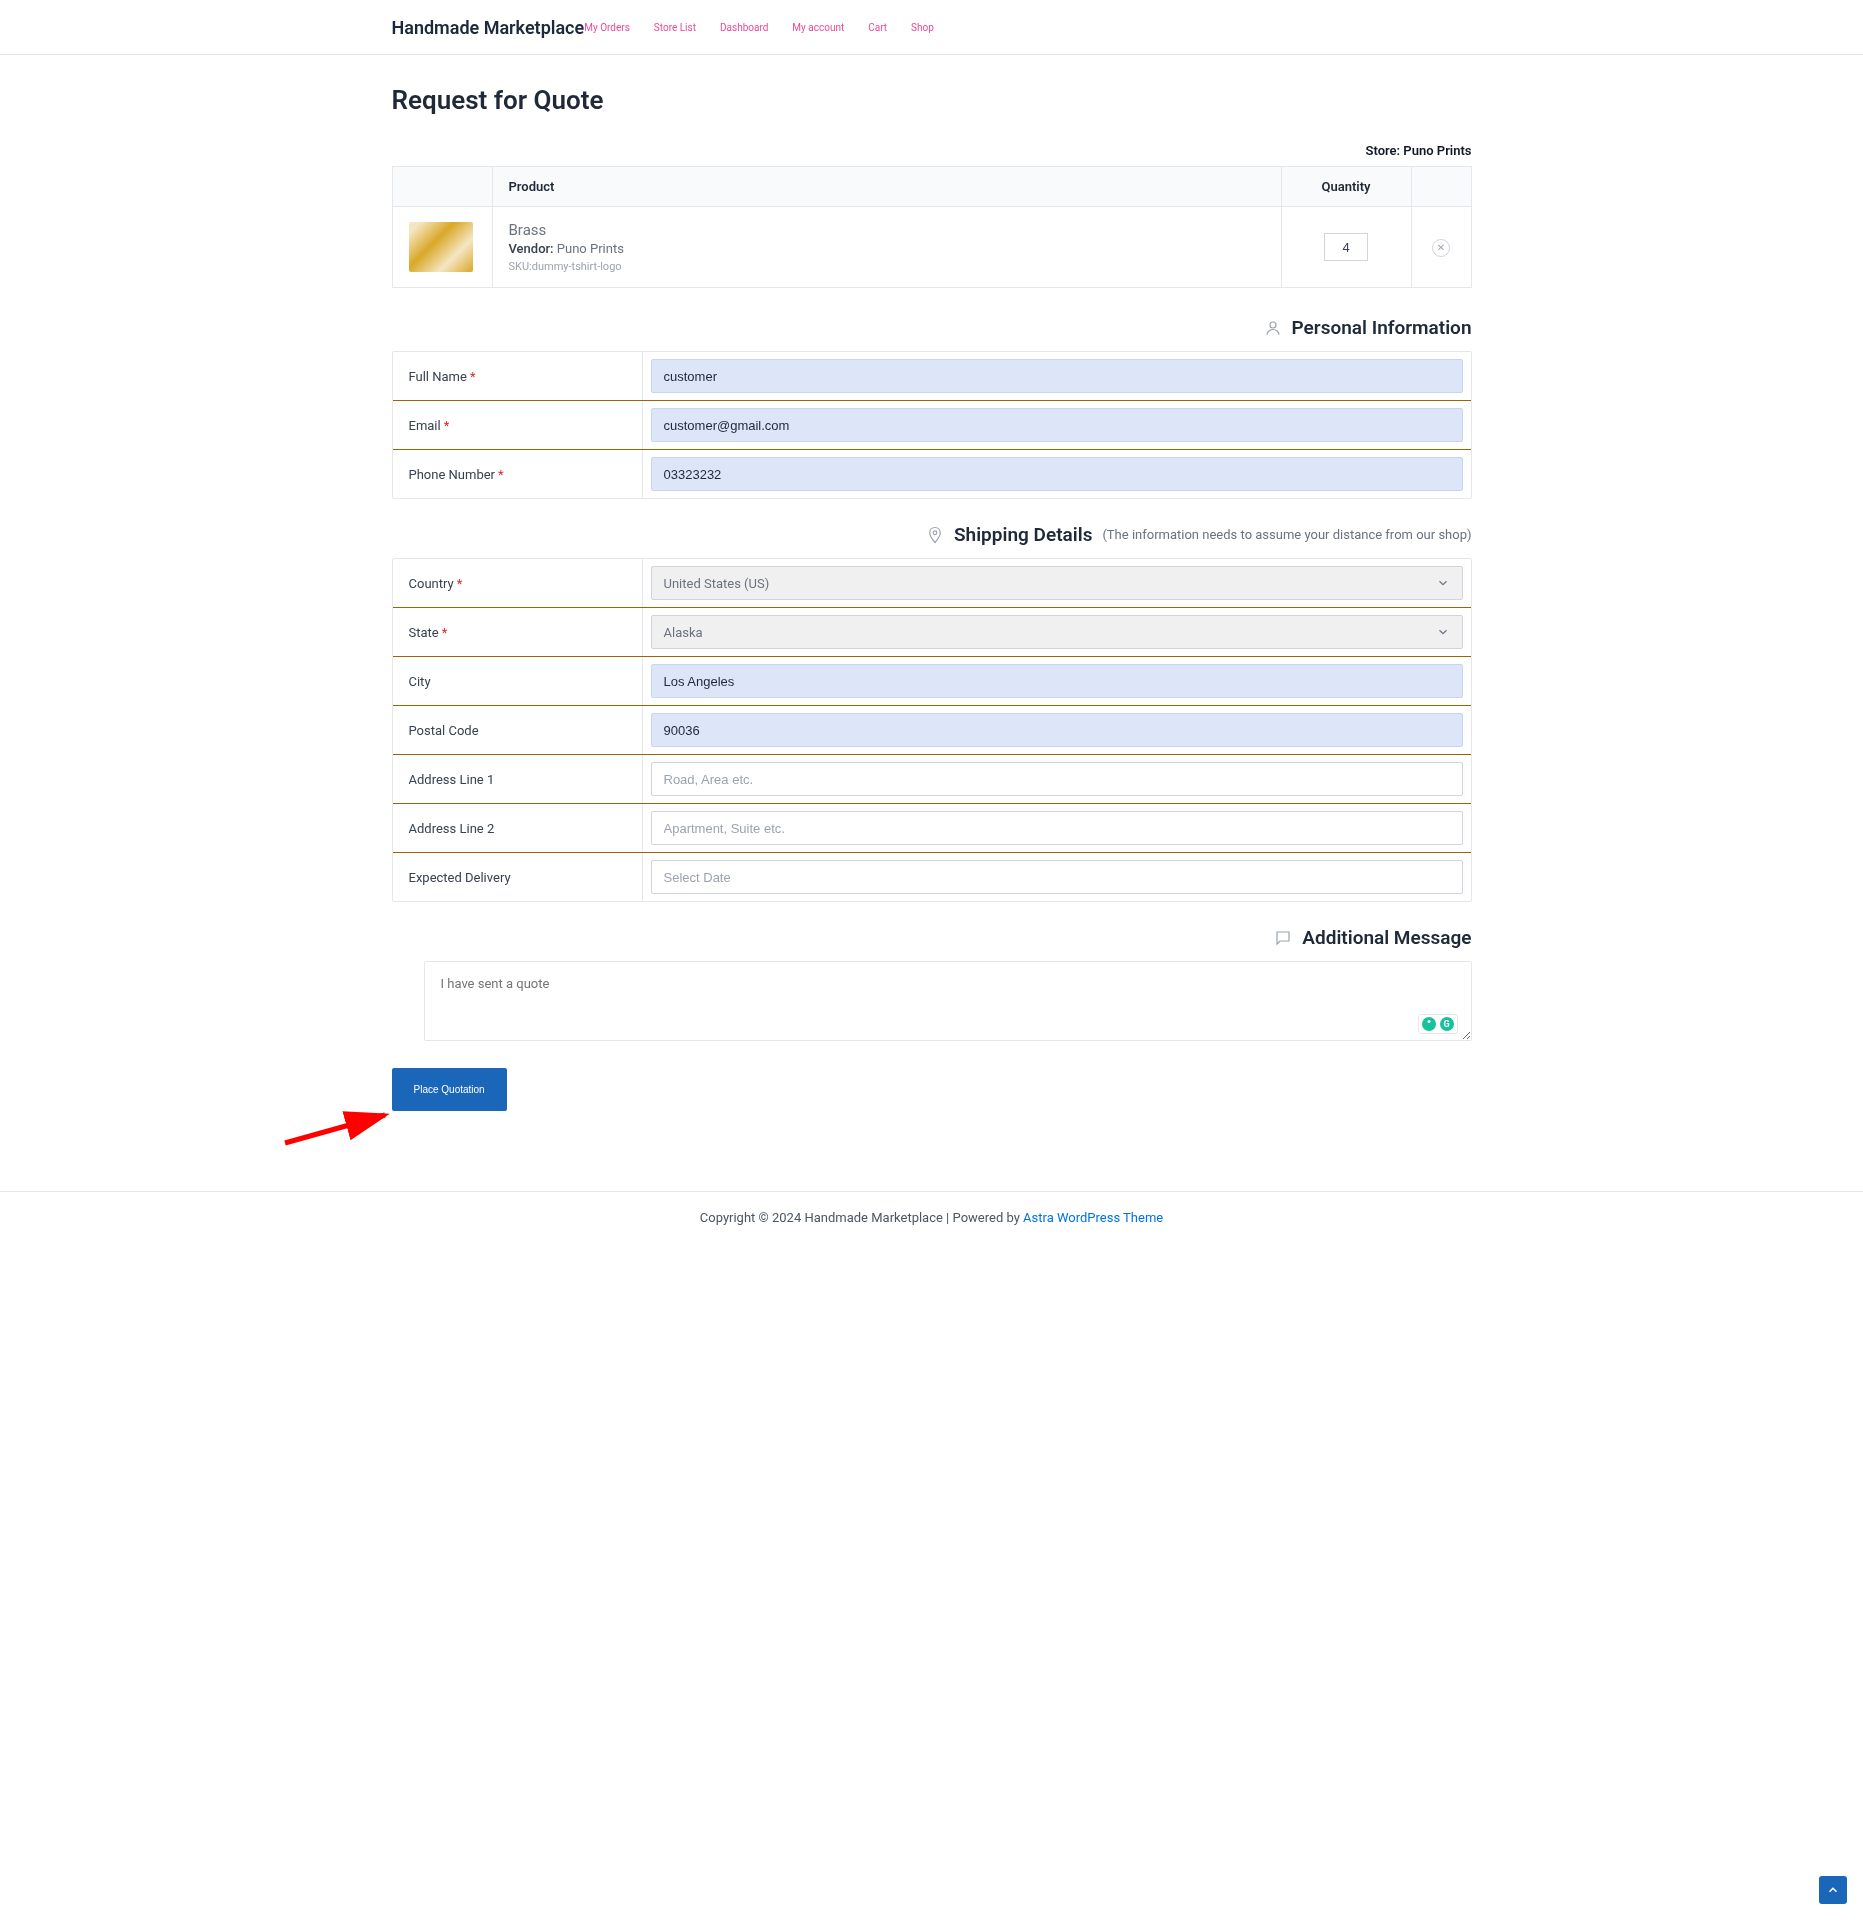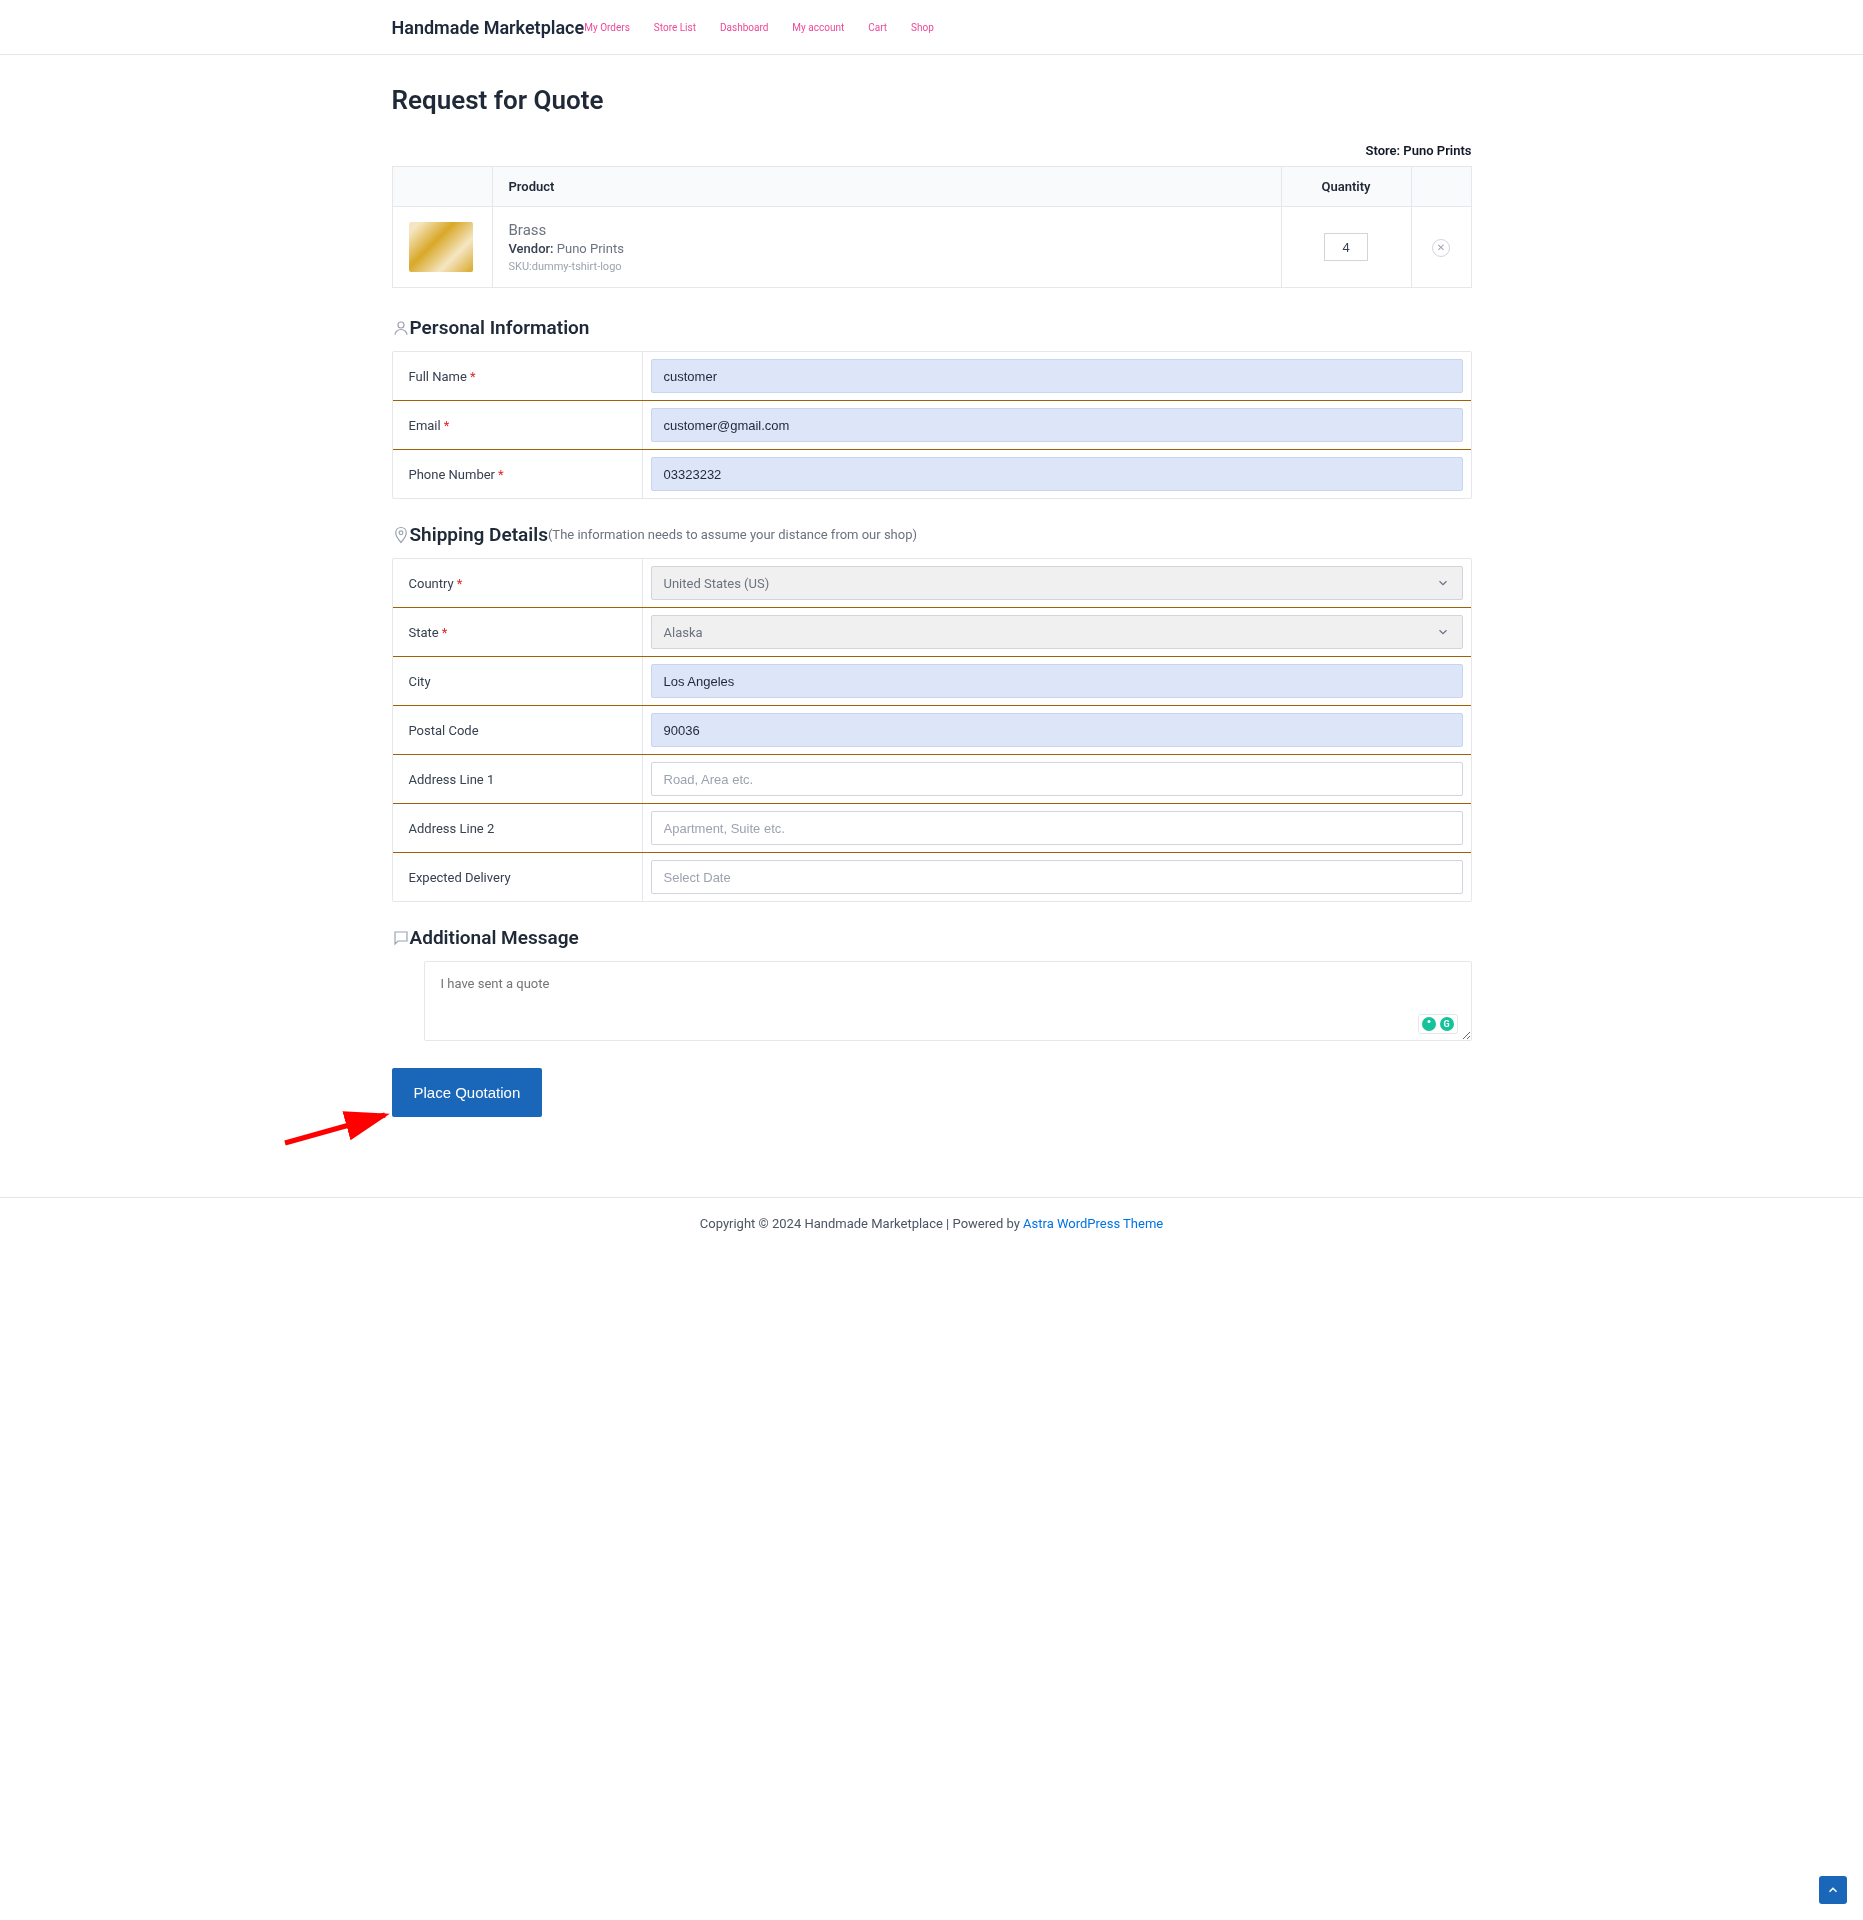--- a/index.html
+++ b/index.html
@@ -102,21 +102,23 @@
   color: #9ca3af;
   cursor: pointer;
   display: inline-flex;
   align-items: center; justify-content: center;
   font-size: 10px;
   line-height: 1;
 }
 .section-hdr {
   display: flex;
   align-items: center;
+  gap: 10px;
   margin: 8px 0 12px 0;
+  justify-content: flex-end;
 }
 .section-hdr svg { width: 18px; height: 18px; stroke: #9ca3af; fill: none; stroke-width: 1.6; }
 .section-hdr h2 {
   font-size: 19px;
   font-weight: 600;
   color: #1f2937;
 }
 .section-hdr .hint {
   font-size: 13px;
   color: #6b7280;
@@ -198,21 +200,21 @@
 }
 .gb { width: 14px; height: 14px; border-radius: 50%; }
 .gb1 { background: #15c39a; position: relative; }
 .gb1::after { content: ""; position: absolute; width: 3px; height: 3px; background: #fff; border-radius: 50%; top: 3px; left: 50%; transform: translateX(-50%); }
 .gb2 { background: #15c39a; display: flex; align-items: center; justify-content: center; color: #fff; font-size: 9px; font-weight: 700; }
 .place-btn {
   background: #1a66b9;
   color: #fff;
   border: none;
   padding: 16px 22px;
-  font-size: 15px;
+  font-size: 10px;
   font-weight: 500;
   cursor: pointer;
   border-radius: 2px;
 }
 .footer {
   border-top: 1px solid #e5e7eb;
   margin-top: 40px;
   padding: 18px 0;
   text-align: center;
   font-size: 13px;

